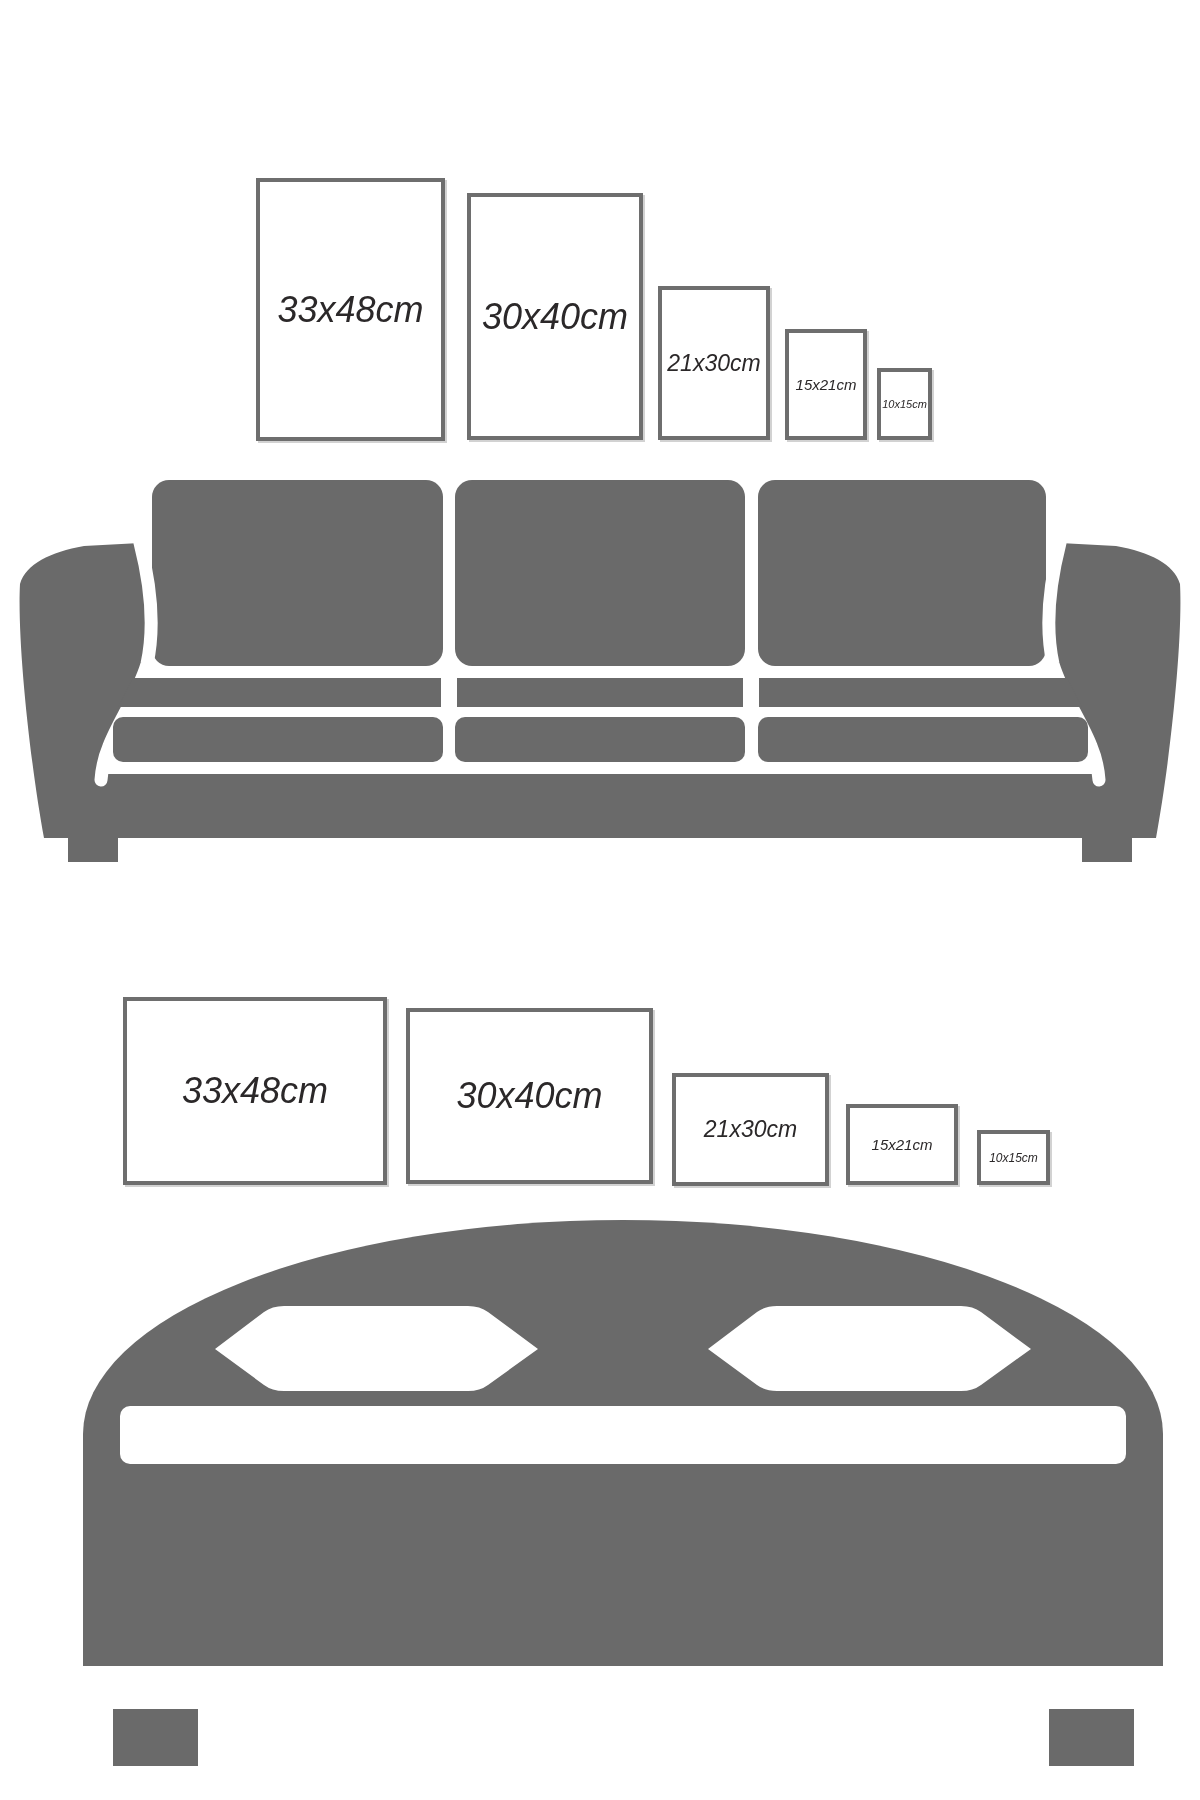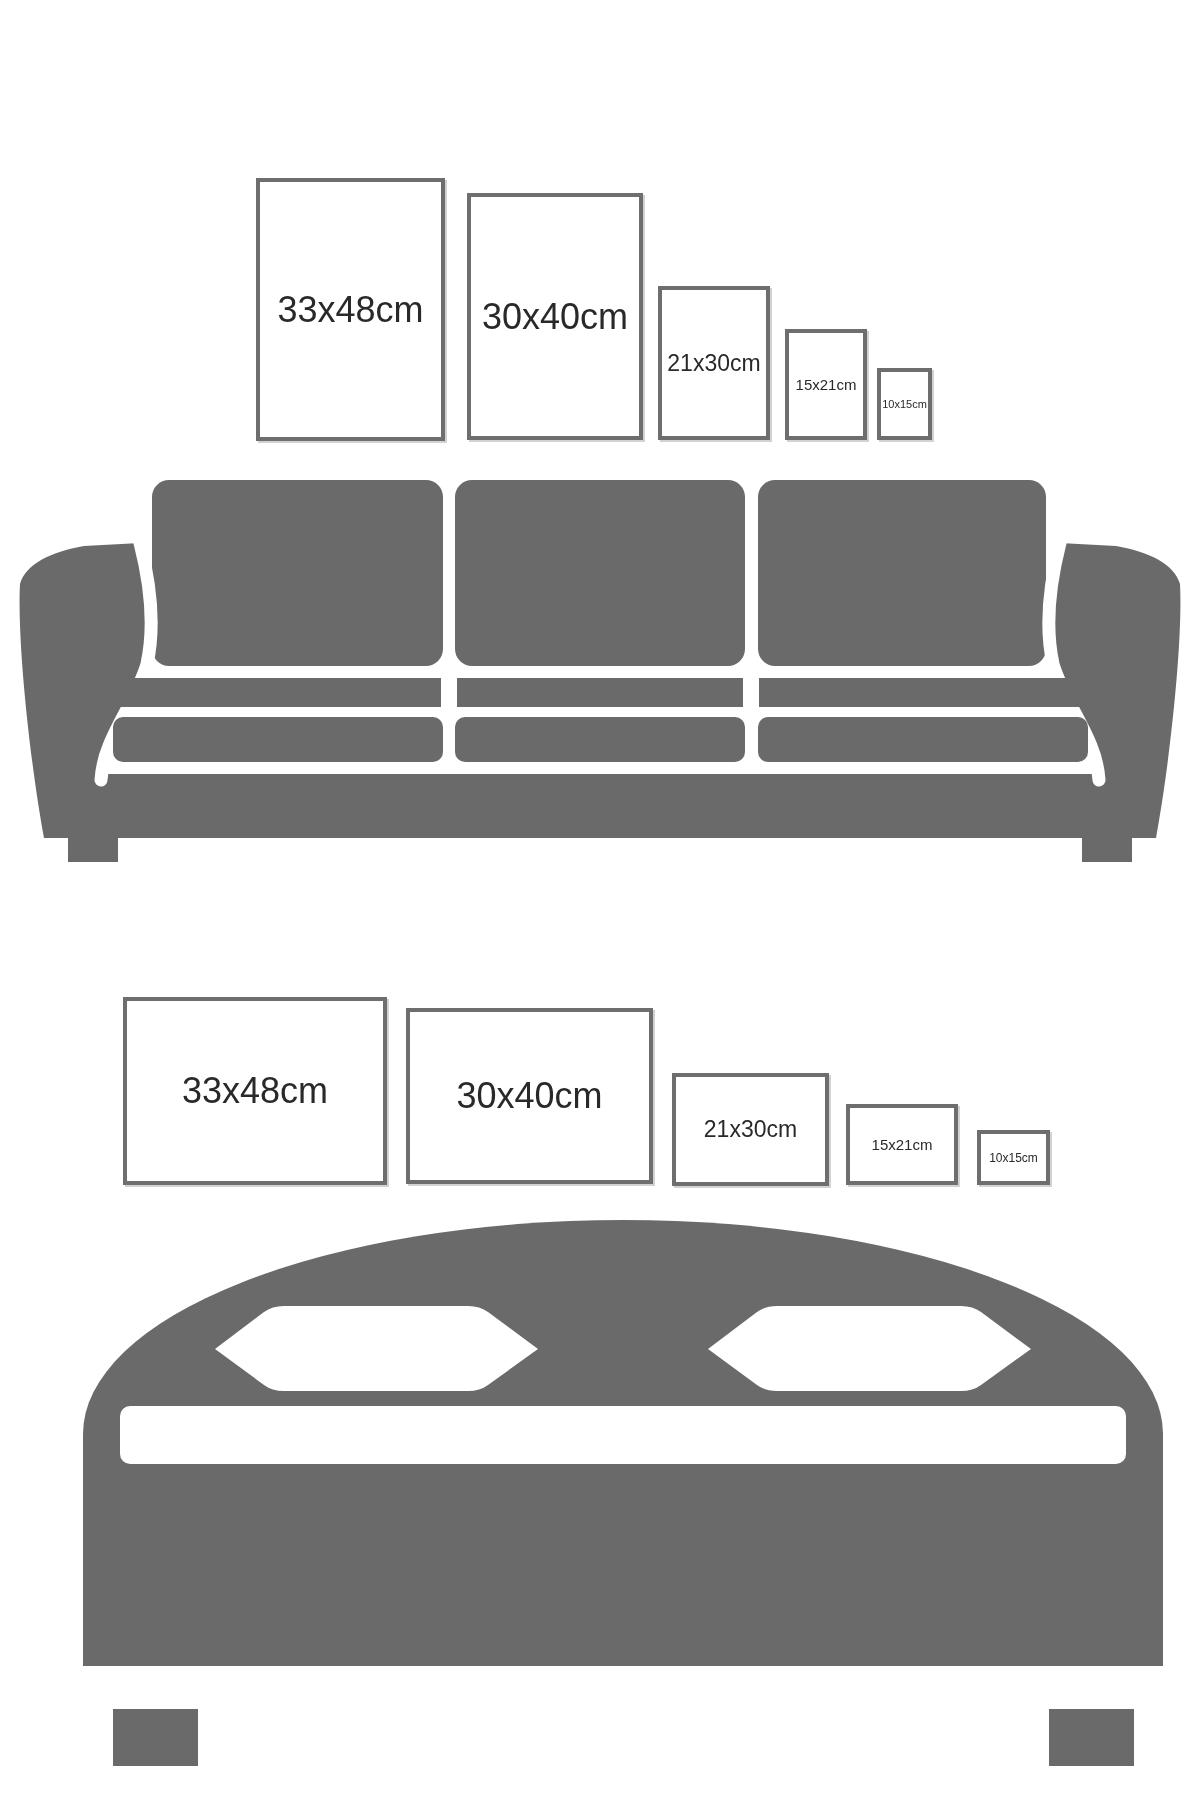--- a/index.html
+++ b/index.html
@@ -17,20 +17,21 @@
     border:4px solid #6e6e6e;
     box-shadow:2px 2px 0 #d2d2d2;
     display:flex;
     align-items:center;
     justify-content:center;
   }
   .size-label{
     color:#2b2829;
     white-space:nowrap;
     letter-spacing:0;
+    font-style:italic;
   }
   .furniture{position:absolute;left:0;display:block;}
 </style>
 </head>
 <body>
 
 <div id="stage">
 
   <div class="frame" style="left:256px;top:178px;width:189px;height:263px;font-size:36px">
     <span class="size-label">33x48cm</span>

